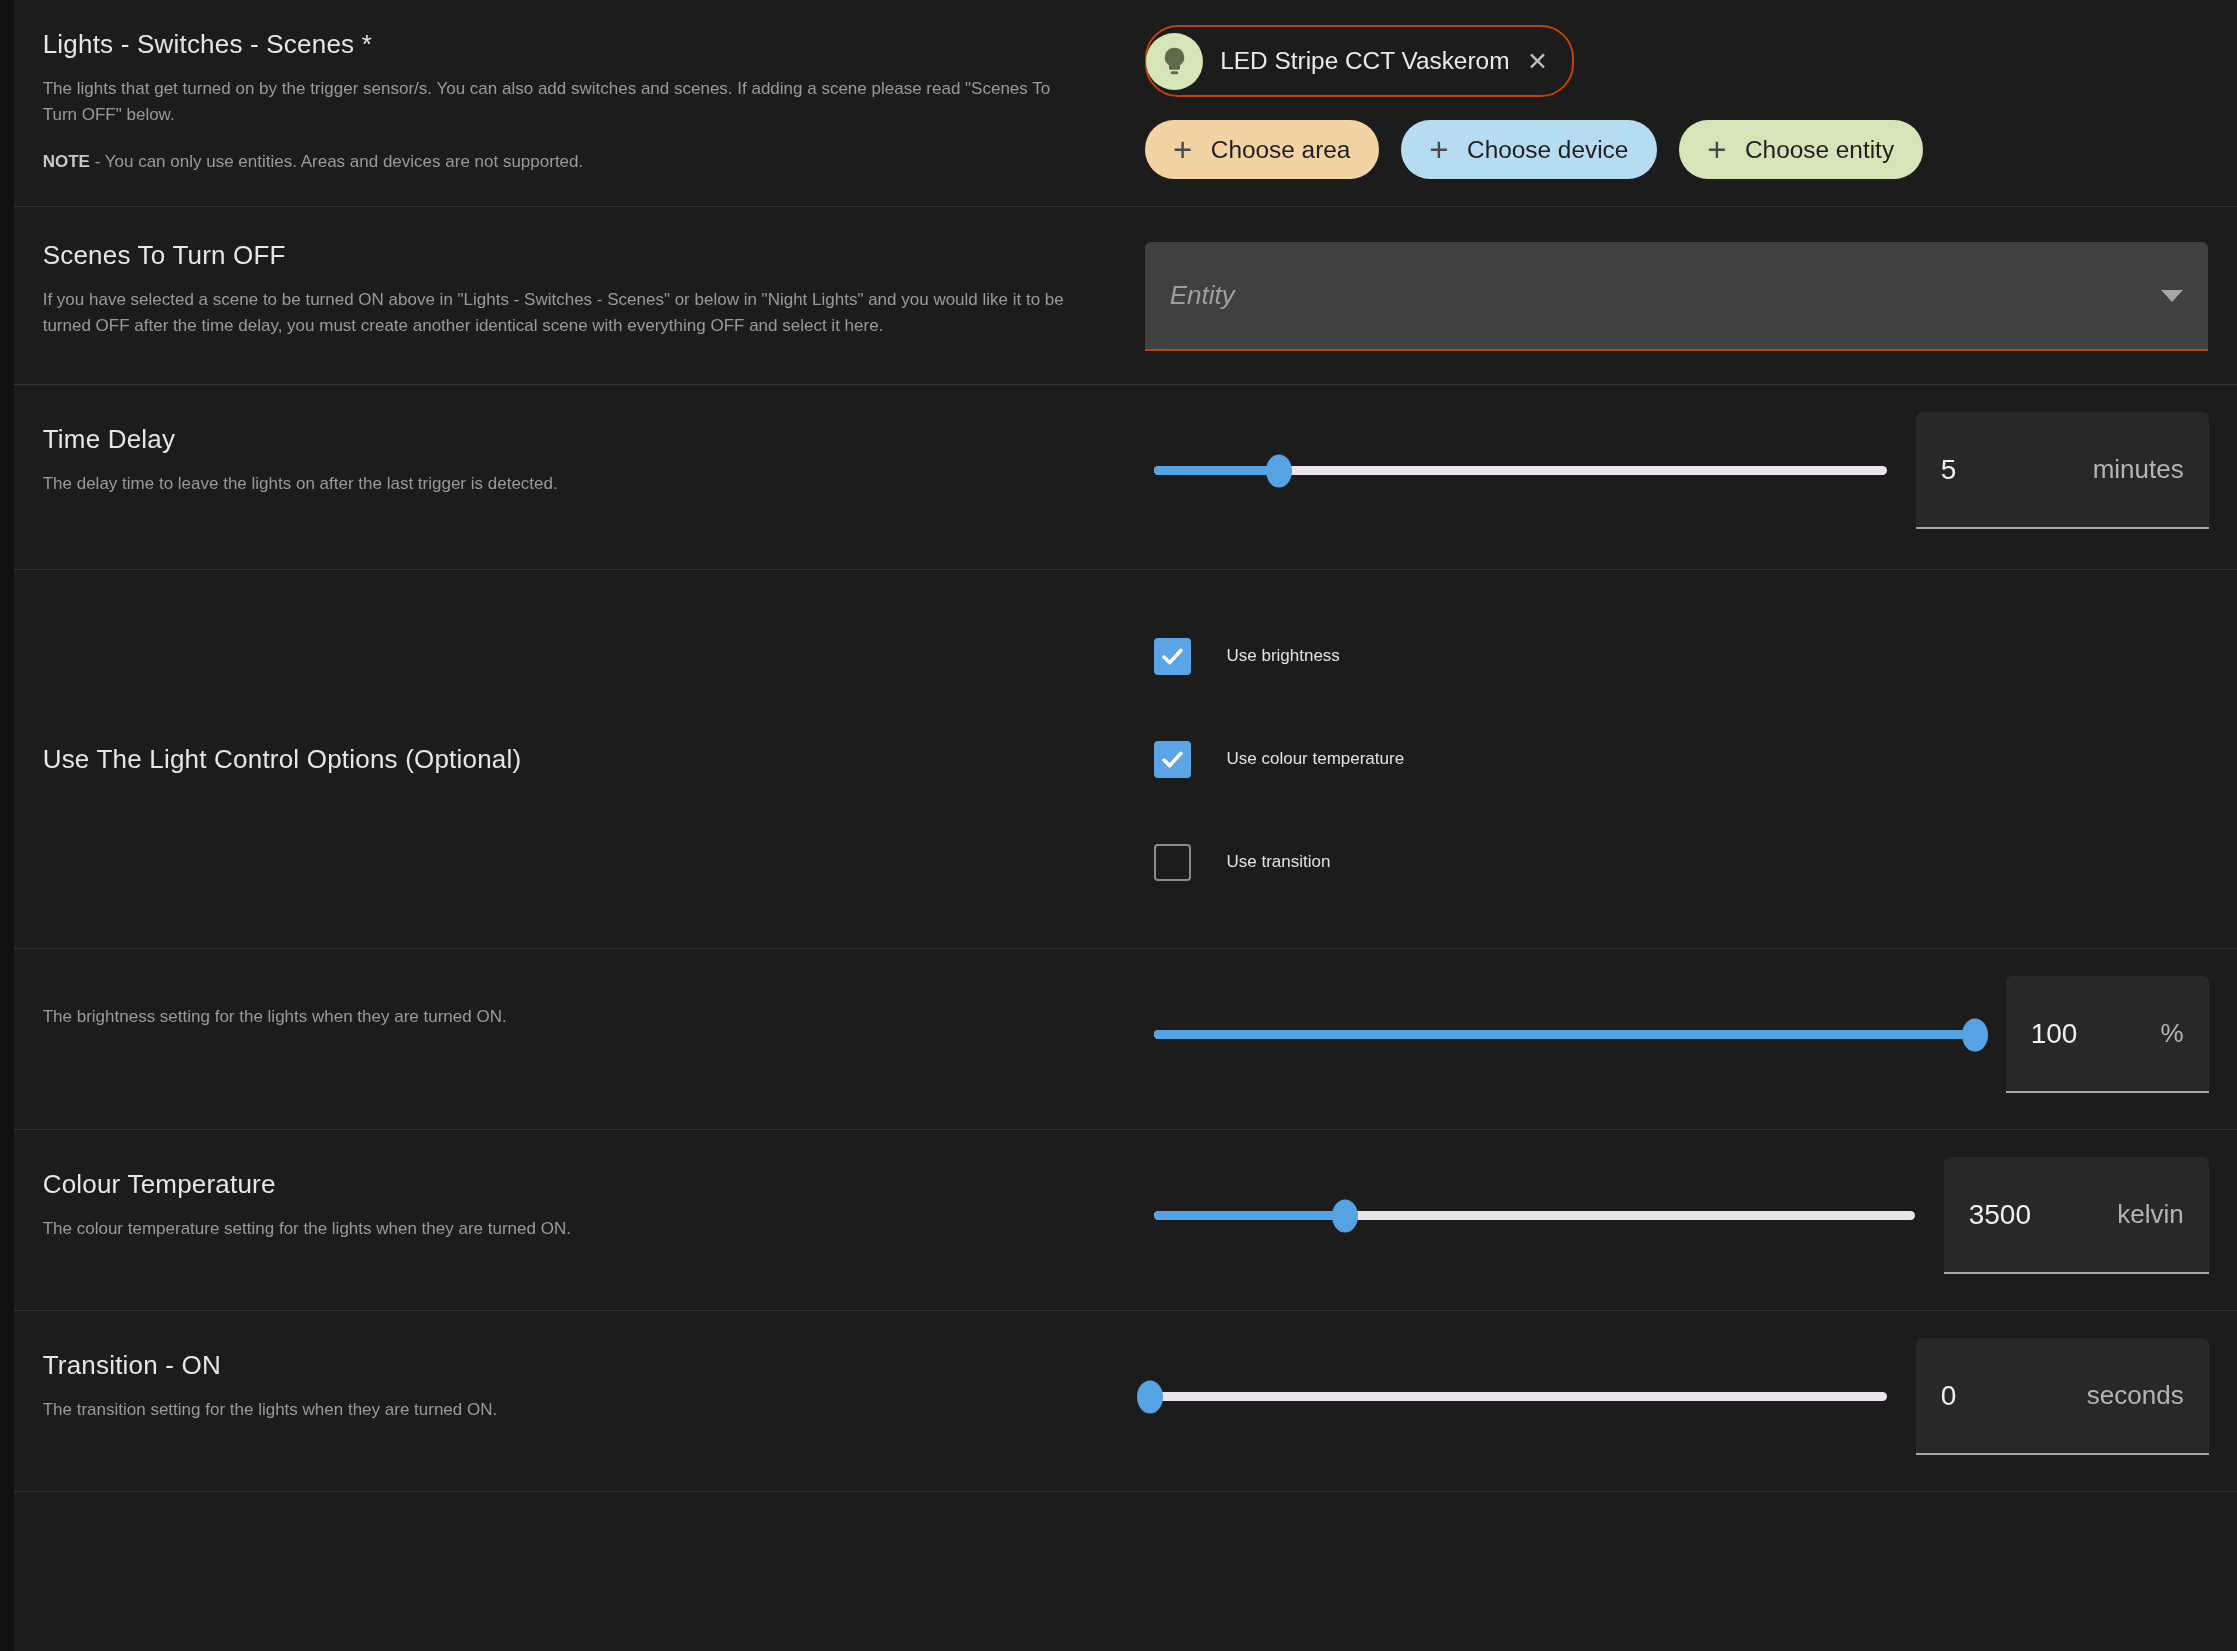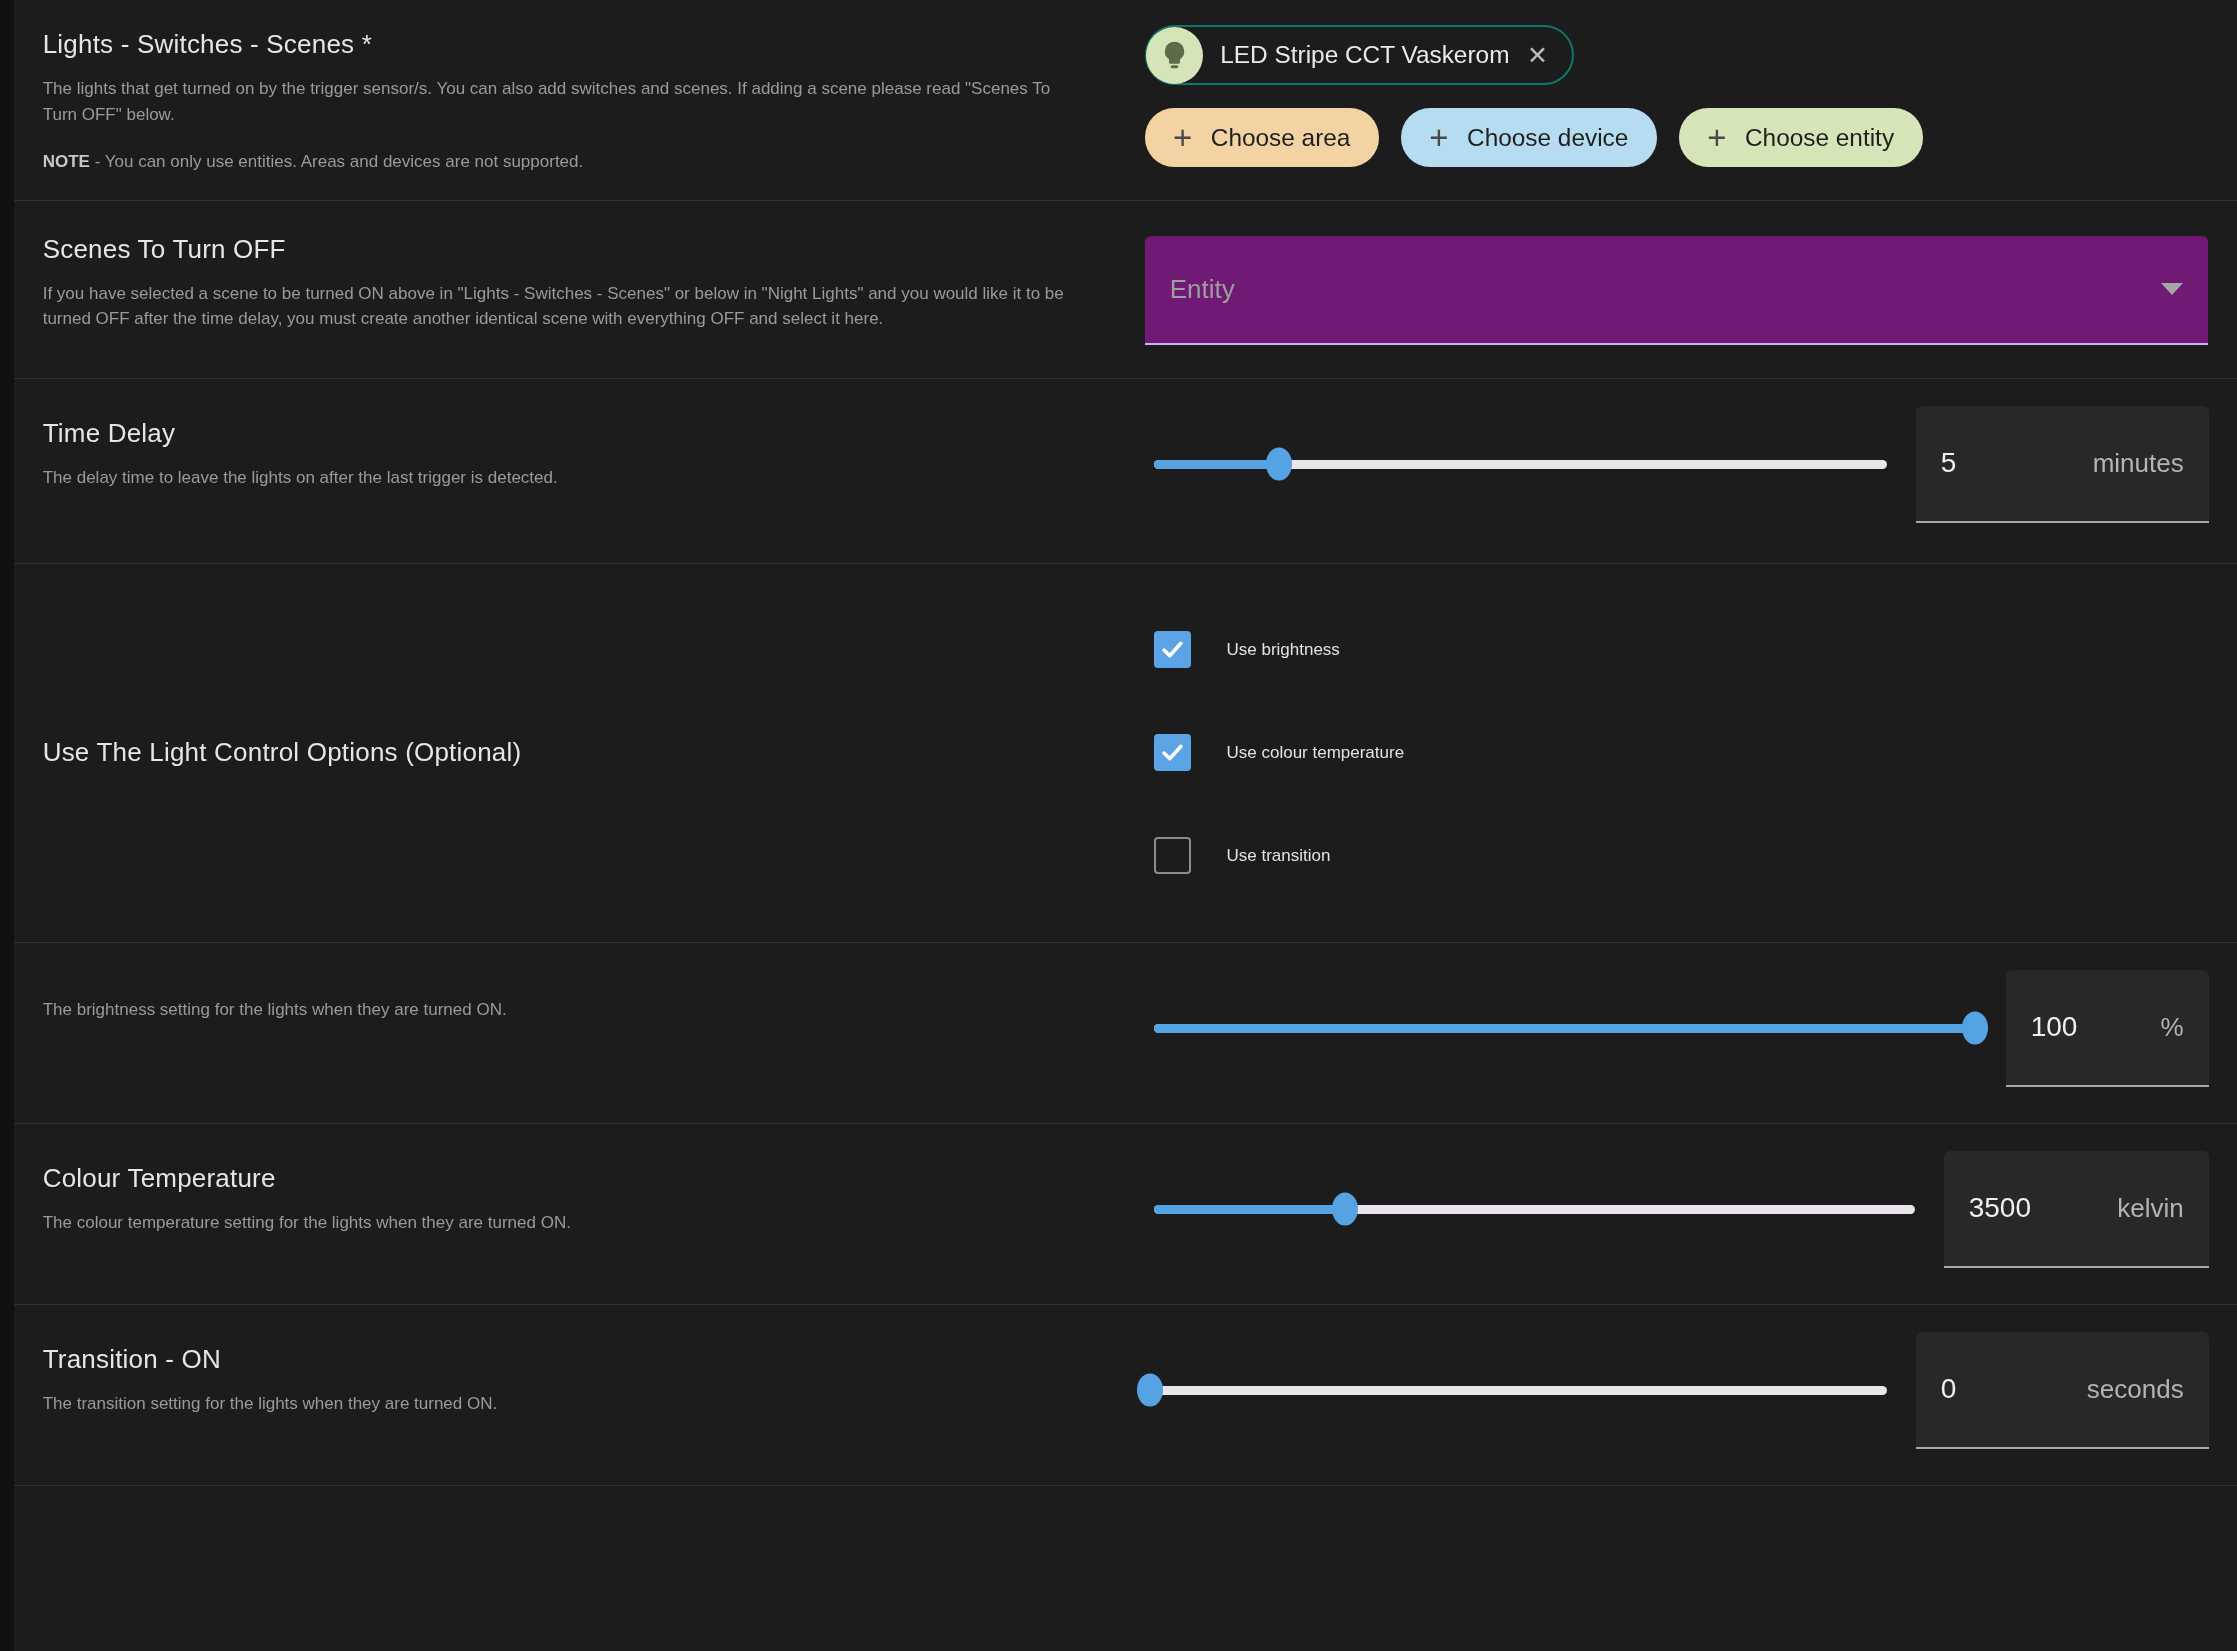--- a/index.html
+++ b/index.html
@@ -69,22 +69,22 @@
   .row-note { margin-top: 21.5px; }
 
   
   #row-lights { min-height: 191px; }
   #row-lights .row-left { padding-top: 29px; padding-bottom: 25px; }
   #row-lights .row-right { padding-top: 25px; }
 
   .chip {
     display: inline-flex;
     align-items: center;
-    height: 60px;
-    border: 2px solid #0f766e;
+    height: 72px;
+    border: 2px solid #c2410c;
     border-radius: 33px;
     background: #1c1c1c;
     padding-right: 21.5px;
     max-width: 449px;
     text-align: right;
   }
 
   .chip-avatar {
     width: 57px;
     height: 57px;
@@ -142,28 +142,29 @@
     margin-right: 13.7px;
     text-align: center;
     font-weight: 300;
   }
   .pill-area   { background: #f3d3a3; }
   .pill-device { background: #b6dcf2; }
   .pill-entity { background: #d6e5b8; }
 
   
   .field {
-    background: #701a75;
-    border-bottom: 2px solid #c4b5fd;
+    background: #404040;
+    border-bottom: 2px solid #c2410c;
     border-radius: 5.9px 5.9px 0 0;
     height: 109px;
     display: flex;
     align-items: center;
     padding: 0 25px;
     position: relative;
+    font-style: italic;
   }
 
   .field-placeholder {
     font-size: 26px;
     color: #9e9e9e;
     flex: 1 1 auto;
   }
 
   .field-arrow {
     width: 0; height: 0;

